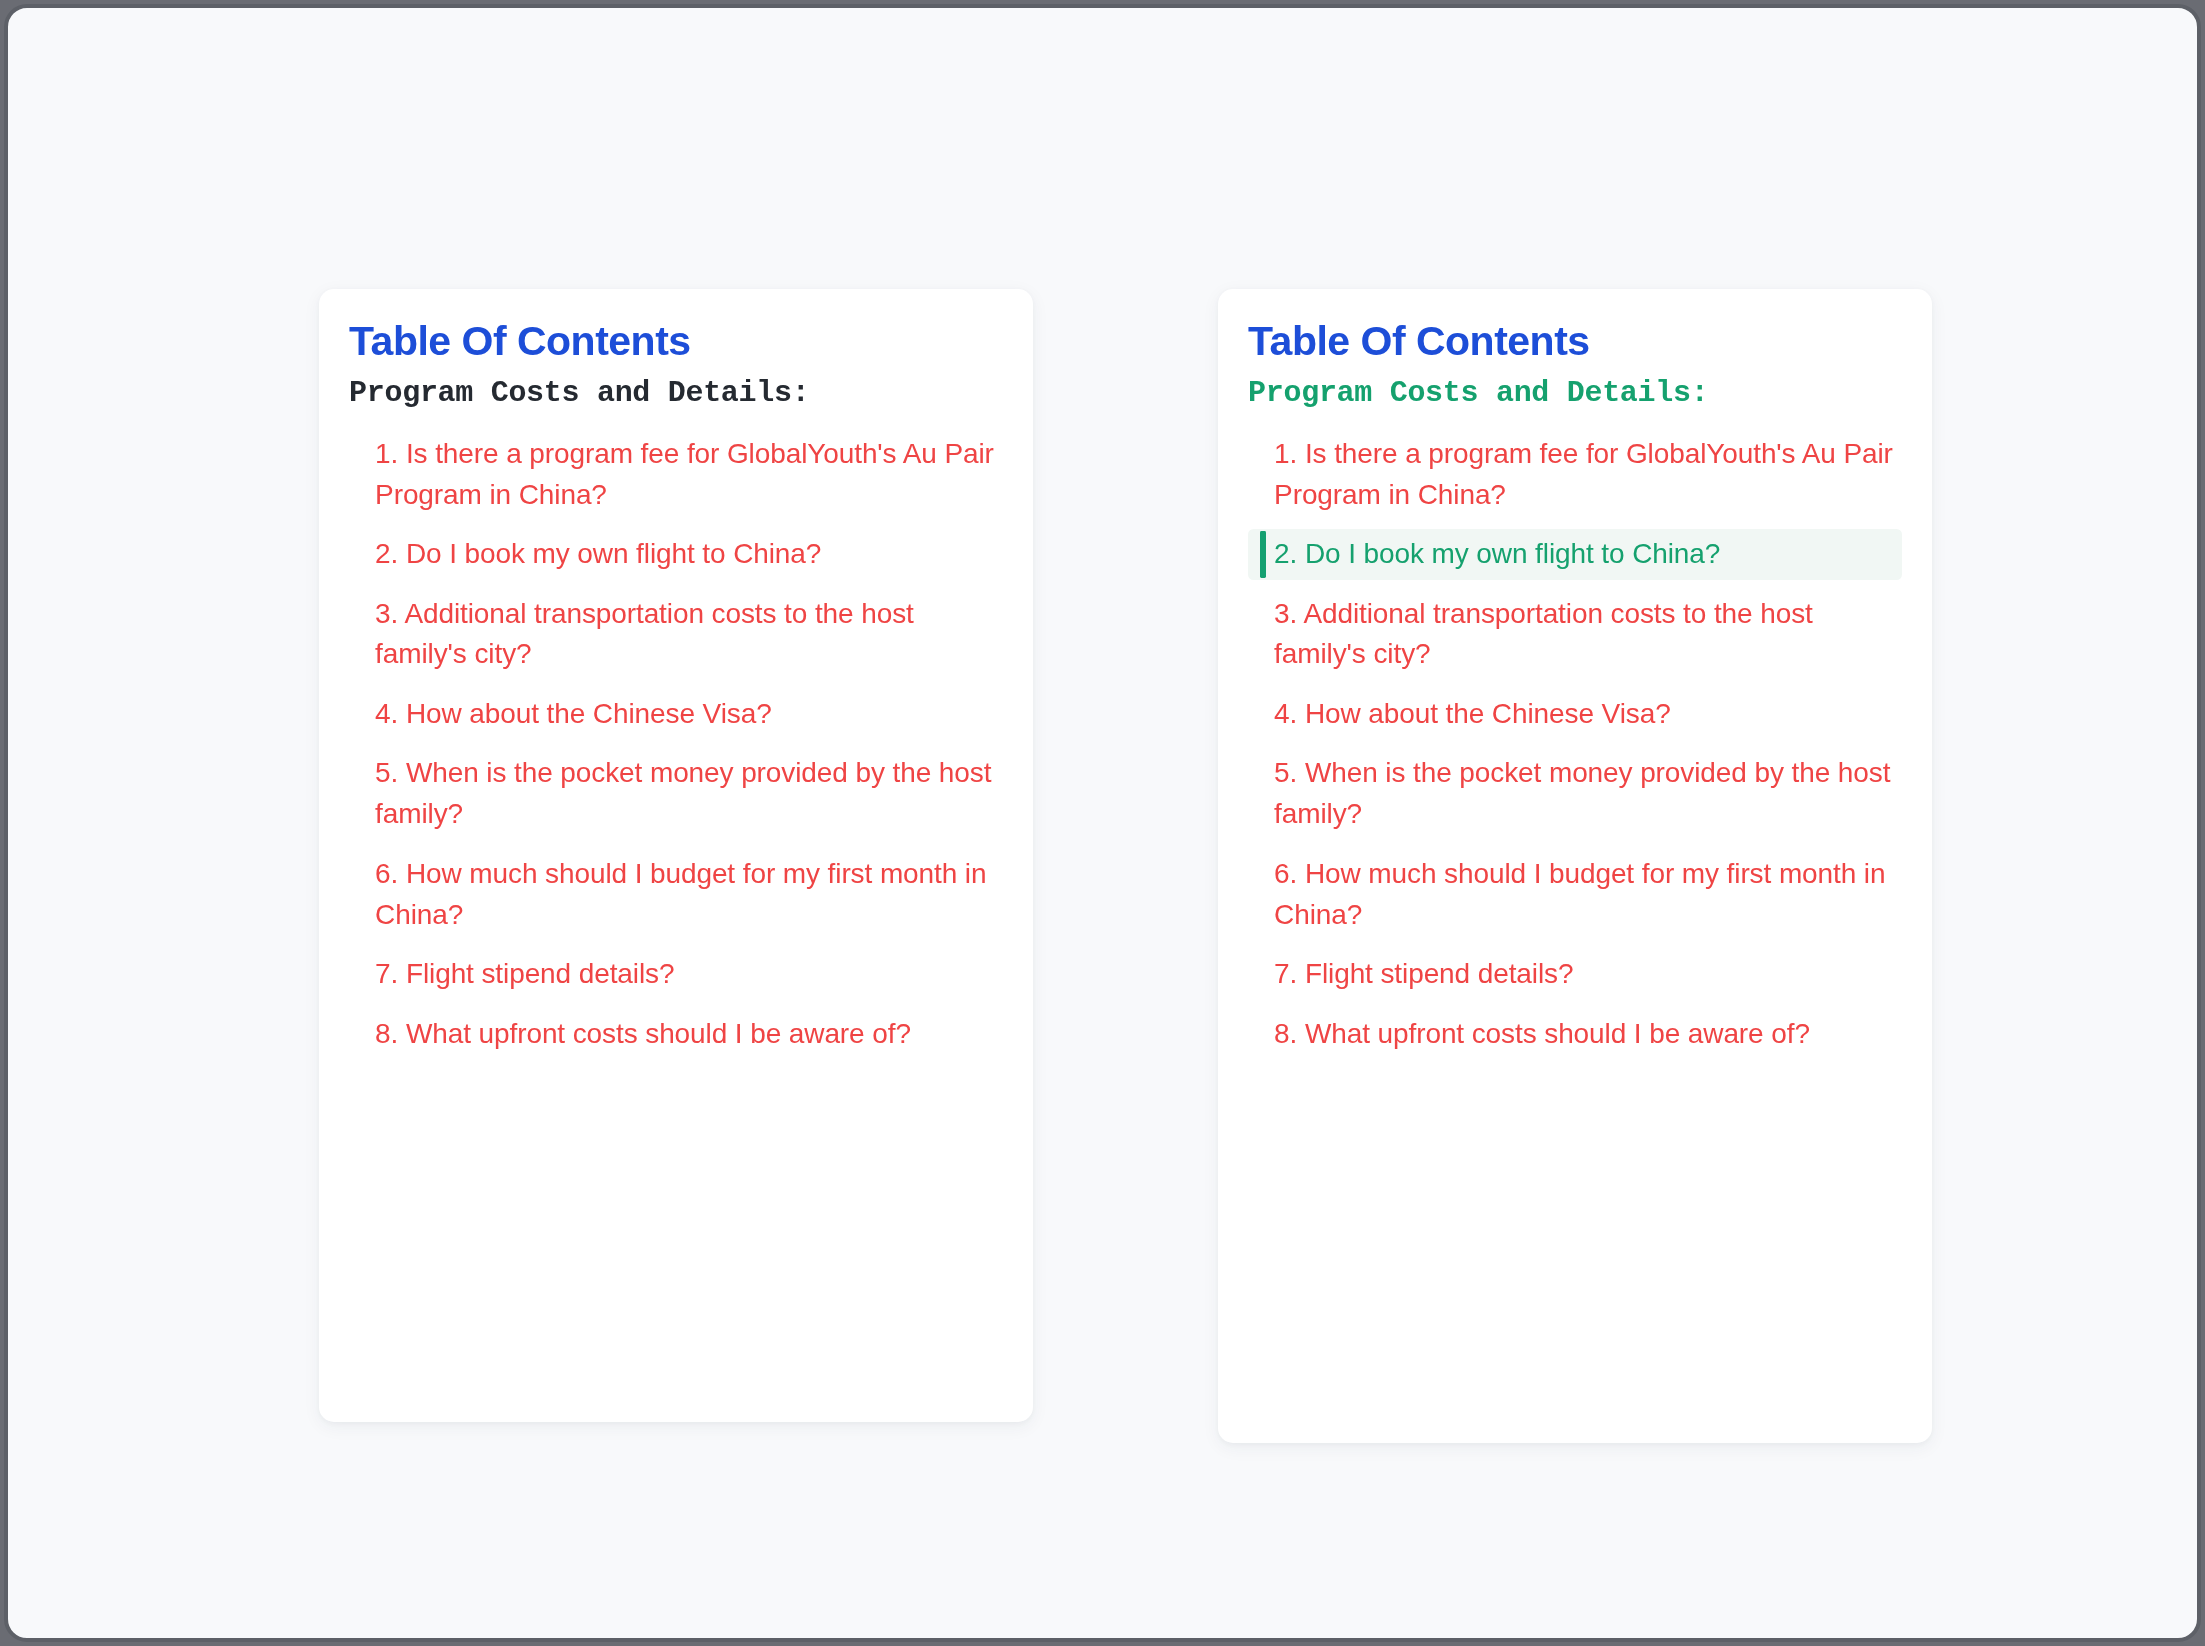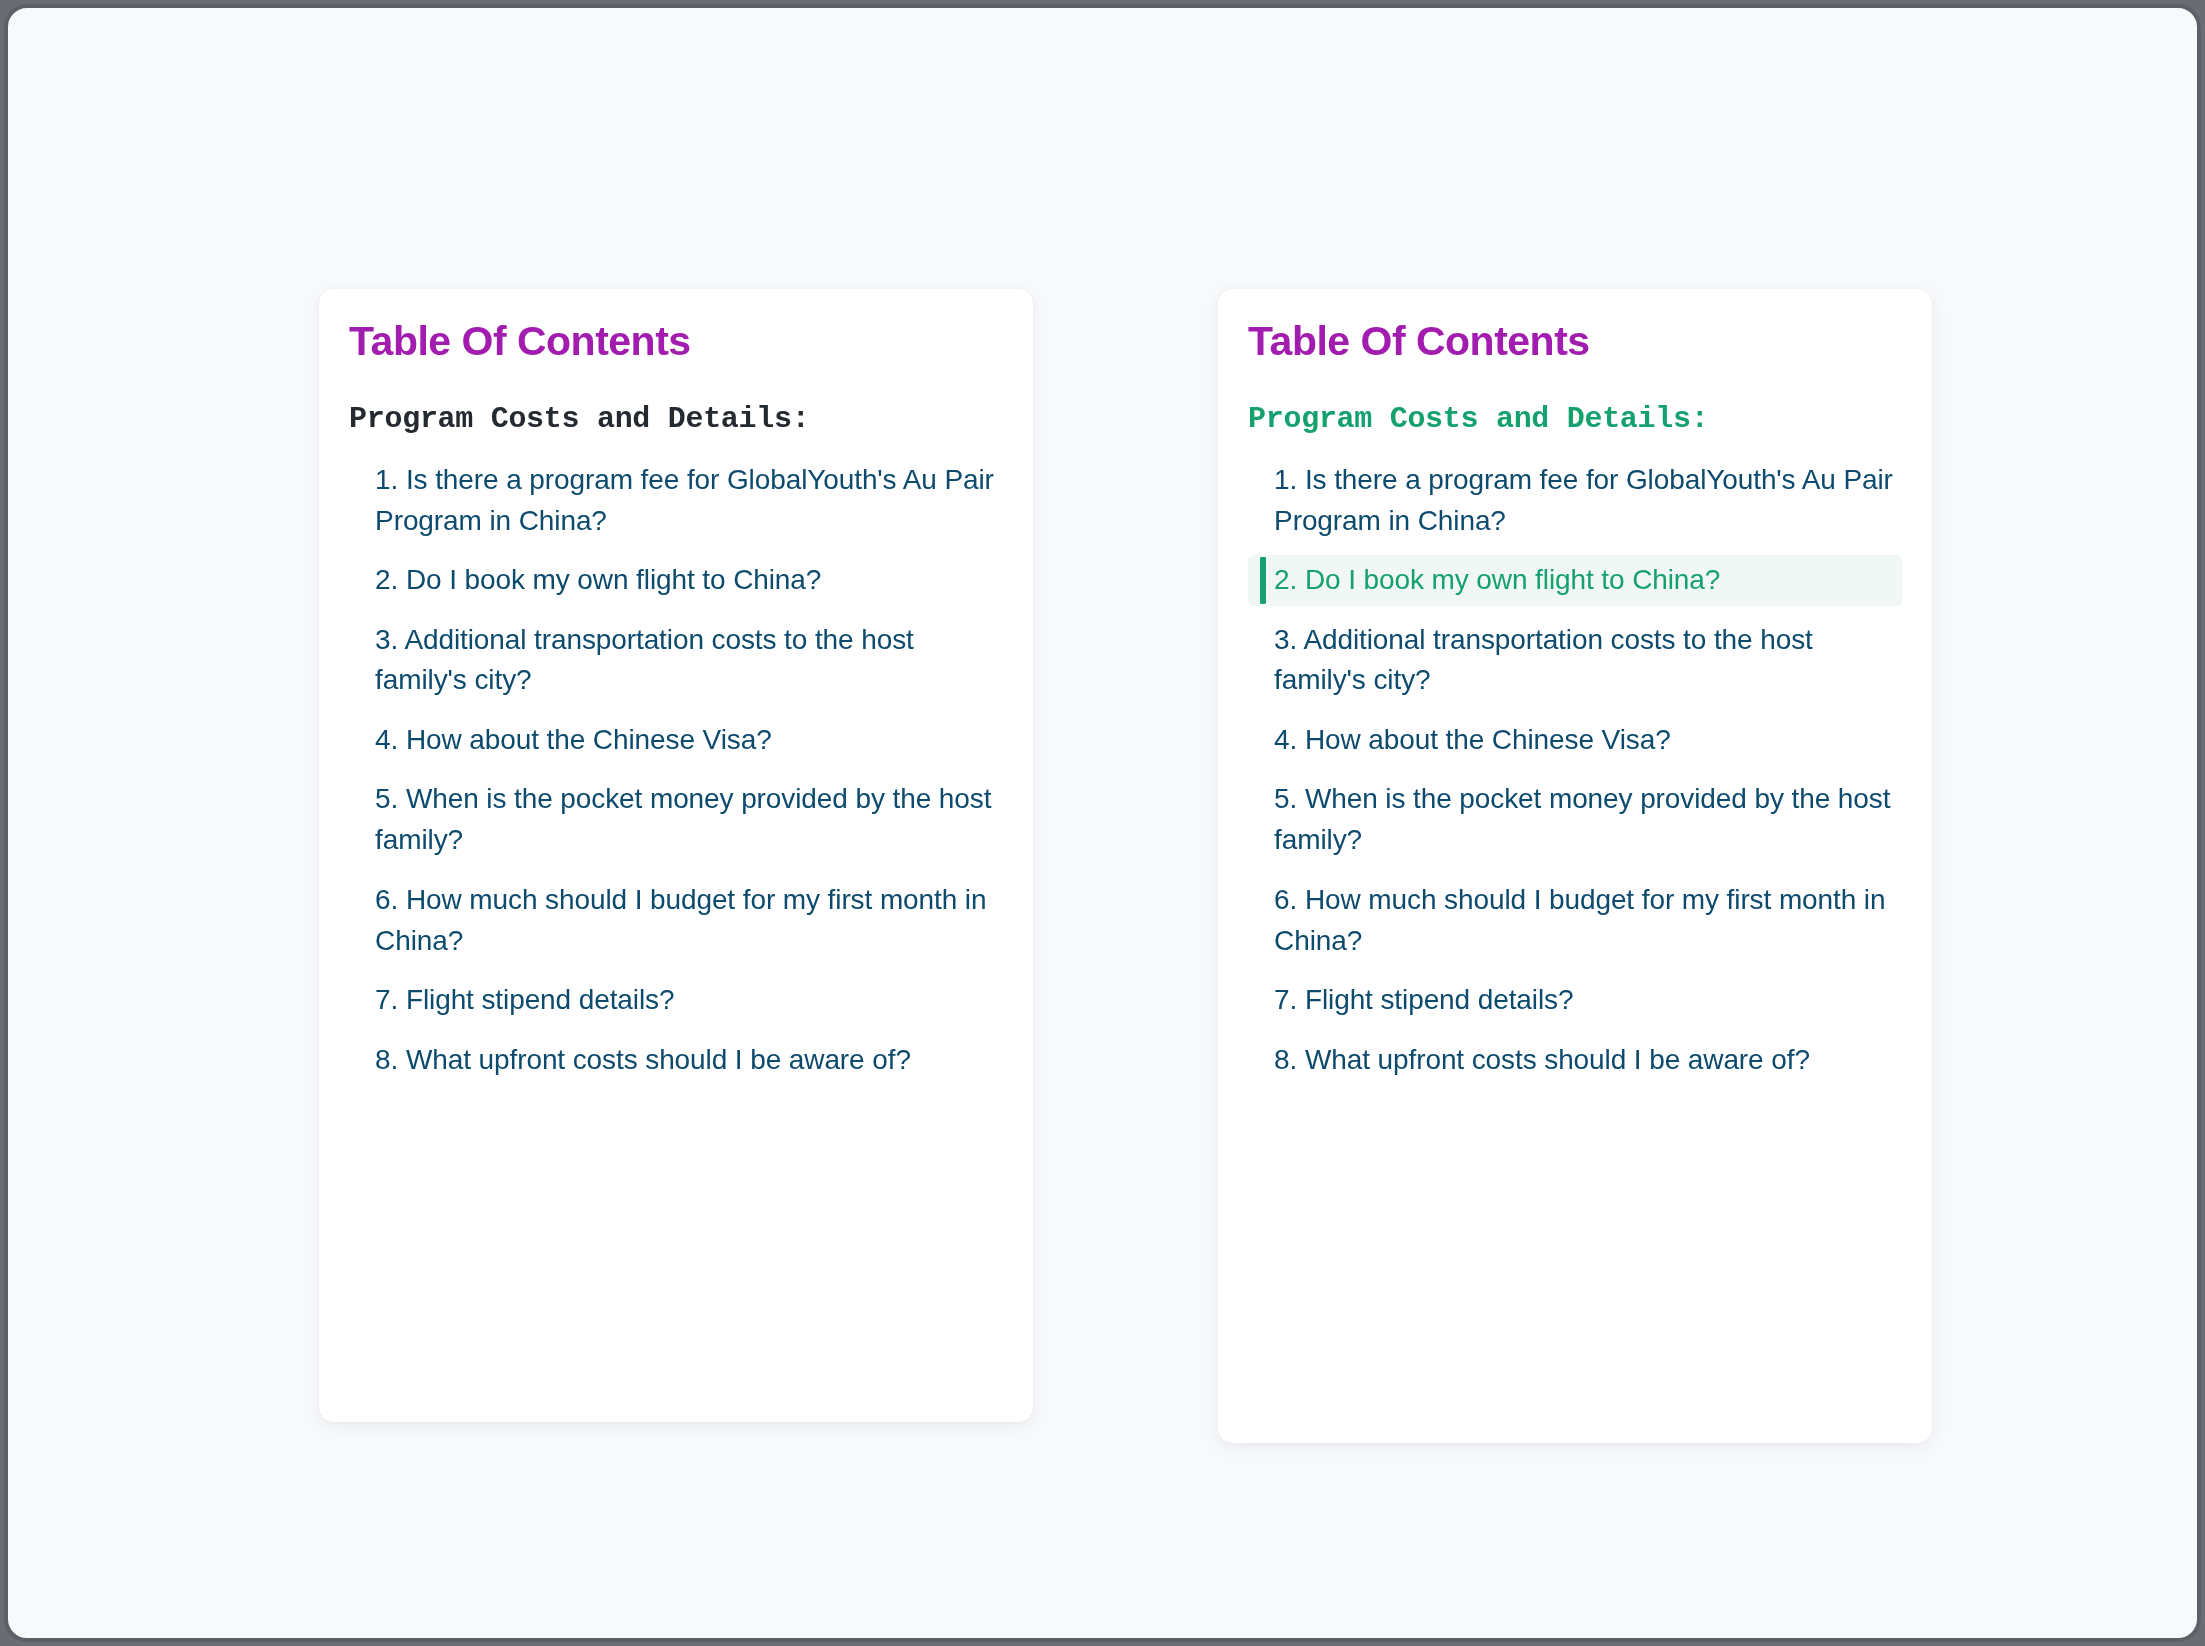--- a/index.html
+++ b/index.html
@@ -55,23 +55,23 @@
     left: 1210px;
     top: 281px;
     width: 714px;
     height: 1154px;
   }
 
   .toc-title {
     font-size: 41px;
     font-weight: 700;
     letter-spacing: -0.5px;
-    color: #a21caf;
+    color: #1d4ed8;
     line-height: 1.12;
-    margin: 0 0 36px 0;
+    margin: 0 0 10px 0;
     white-space: nowrap;
   }
 
   .toc-section-heading {
     font-size: 30px;
     font-weight: 700;
     letter-spacing: -0.3px;
     color: #252a31;
     line-height: 1.2;
     margin: 0 0 18px 0;
@@ -86,21 +86,21 @@
     list-style: none;
     margin: 0;
     padding: 0;
   }
 
   .toc-item {
     position: relative;
     font-size: 28px;
     line-height: 1.46;
     letter-spacing: -0.1px;
-    color: #0c4a6e;
+    color: #ef4444;
     padding: 4.8px 6.8px 4.8px 26px;
     margin-bottom: 9px;
     border-radius: 5.5px;
     box-sizing: border-box;
   }
 
   .toc-item.active {
     background: #f1f7f4;
     color: #15a16e;
     padding-left: 26px;

